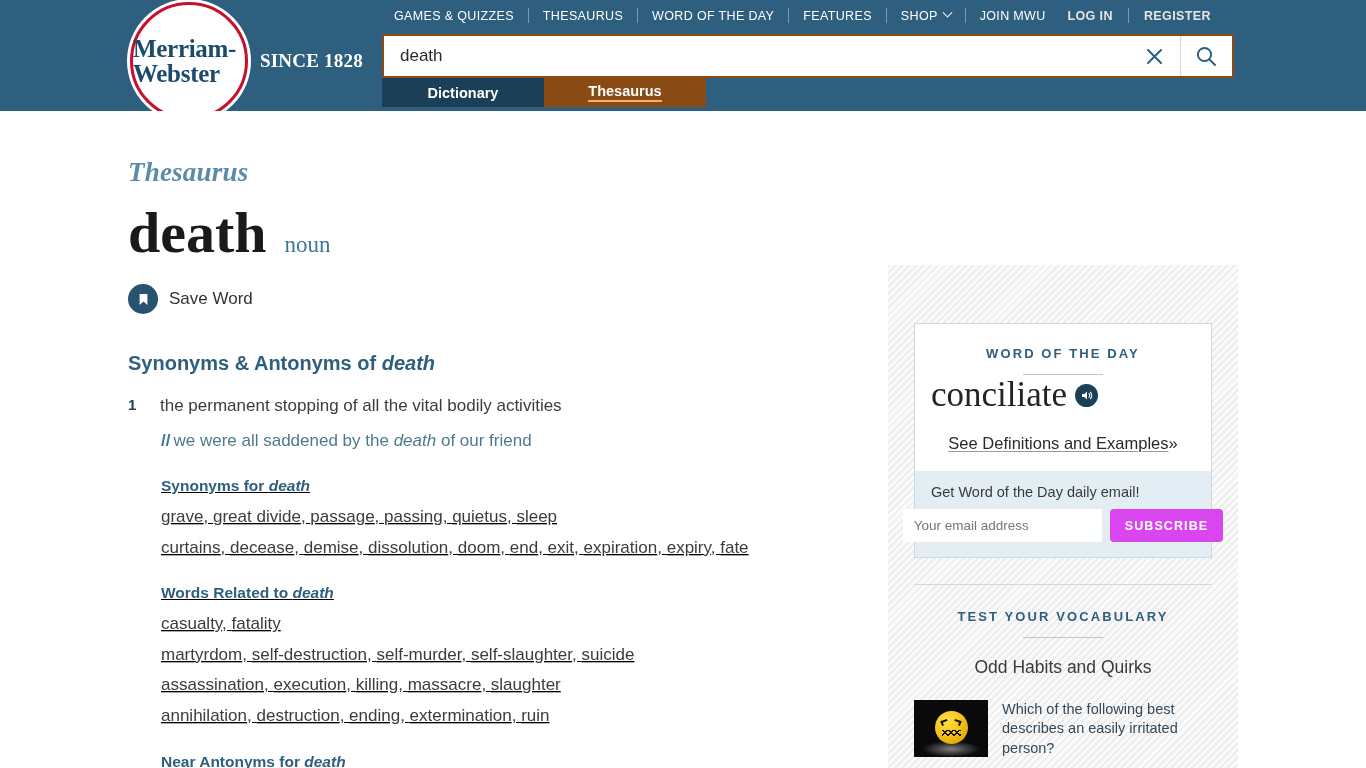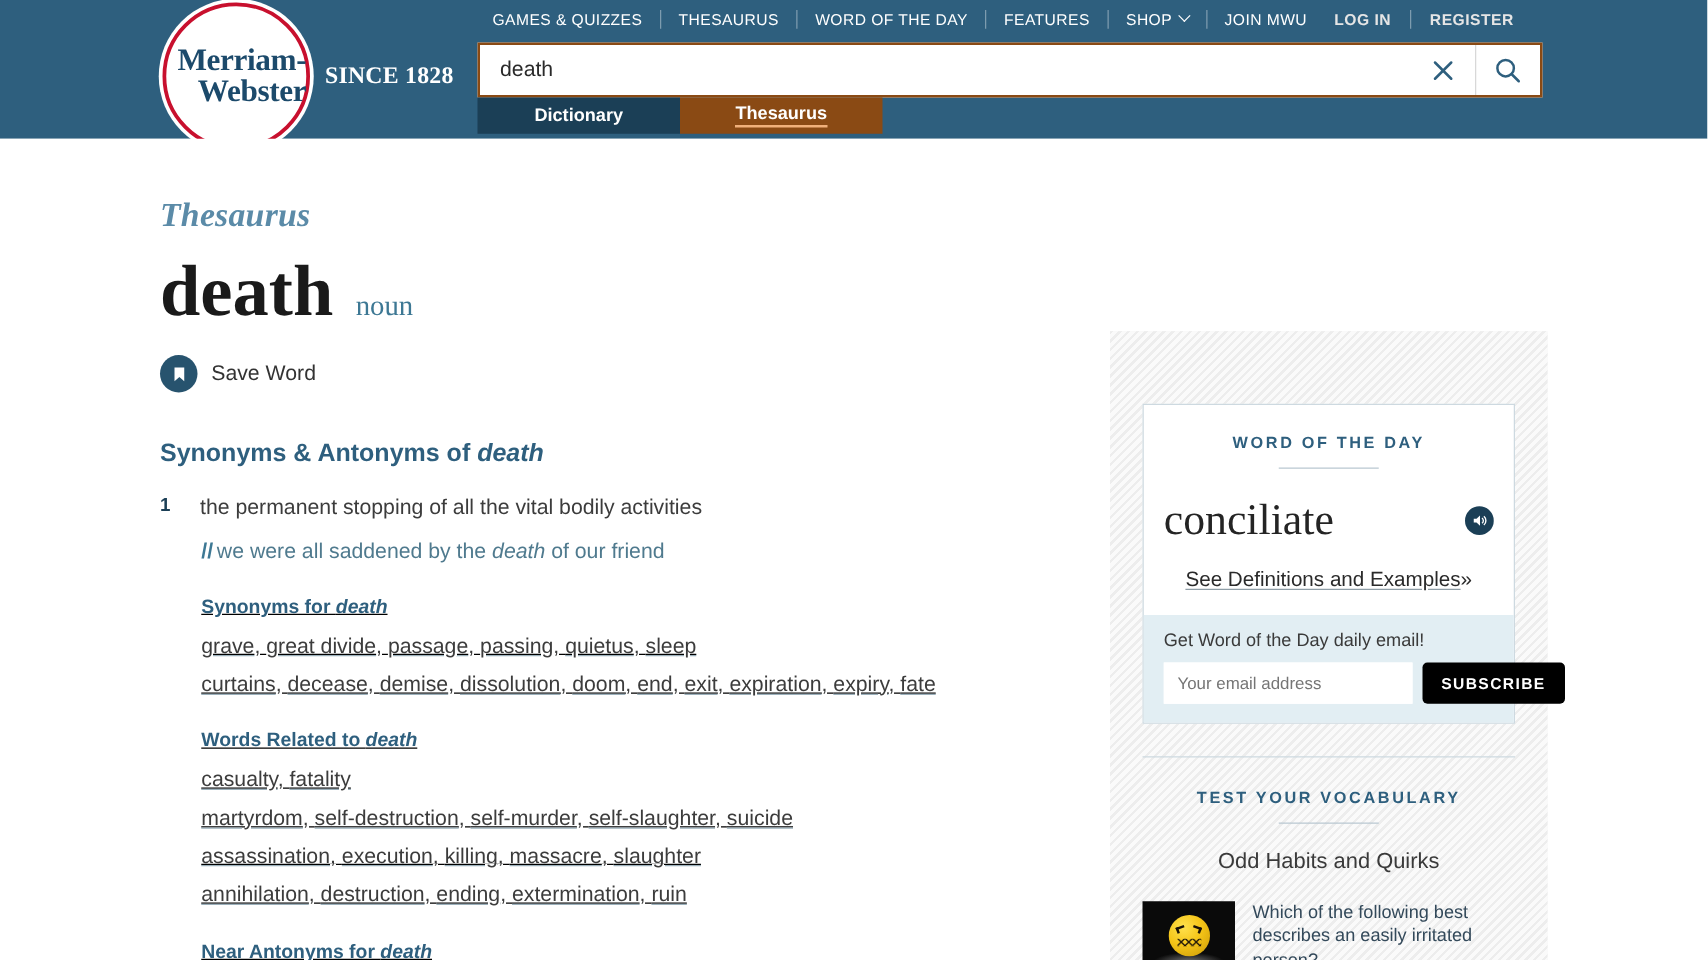--- a/index.html
+++ b/index.html
@@ -33,21 +33,21 @@
     align-items: center;
   }
   .logo-circle {
     width: 118px; height: 118px;
     border-radius: 50%;
     background: #ffffff;
     border: 3px solid #c8102e;
     box-shadow: 0 0 0 3px #ffffff;
     display: flex;
     flex-direction: column;
-    align-items: flex-end;
+    align-items: flex-start;
     justify-content: center;
     line-height: 1.0;
   }
   .logo-circle span {
     font-family: "Liberation Serif", serif;
     color: #1c4a6b;
     font-size: 25px;
     font-weight: 700;
     letter-spacing: -0.3px;
   }
@@ -313,23 +313,22 @@
     color: #2e5f7e;
   }
   .card-rule {
     width: 80px; height: 1px;
     background: #b9c8d1;
     margin: 13px auto 0 auto;
   }
   .wotd-row {
     display: flex;
     align-items: center;
-    justify-content: space-between;
+    justify-content: flex-start;
     gap: 8px;
-    margin-top: 21px;
   }
   .wotd-word {
     font-family: "Liberation Serif", serif;
     font-size: 35px;
     color: #242424;
   }
   .speaker {
     width: 23px; height: 23px;
     border-radius: 50%;
     background: #1b3f56;
@@ -354,34 +353,34 @@
     background: #e2eef3;
     margin: 18px -16px 0 -16px;
     padding: 13px 16px 15px 16px;
     text-align: left;
   }
   .signup-text {
     font-size: 14.5px;
     color: #3a3a3a;
     margin-bottom: 9px;
   }
-  .signup-row { display: flex; gap: 8px; }
+  .signup-row { display: flex; gap: 8px; justify-content: center; }
   .email-input {
     flex: 1;
     height: 33px;
     border: 1px solid #ffffff;
     background: #ffffff;
     outline: none;
     padding: 0 10px;
     font-size: 13.5px;
     color: #5a5a5a;
     font-family: "Liberation Sans", sans-serif;
   }
   .subscribe-btn {
-    background: #000000;
+    background: #d946ef;
     border: none;
     border-radius: 4px;
     color: #ffffff;
     font-size: 12.5px;
     font-weight: 700;
     letter-spacing: 1.1px;
     padding: 0 15px;
     height: 33px;
     cursor: pointer;
     font-family: "Liberation Sans", sans-serif;

